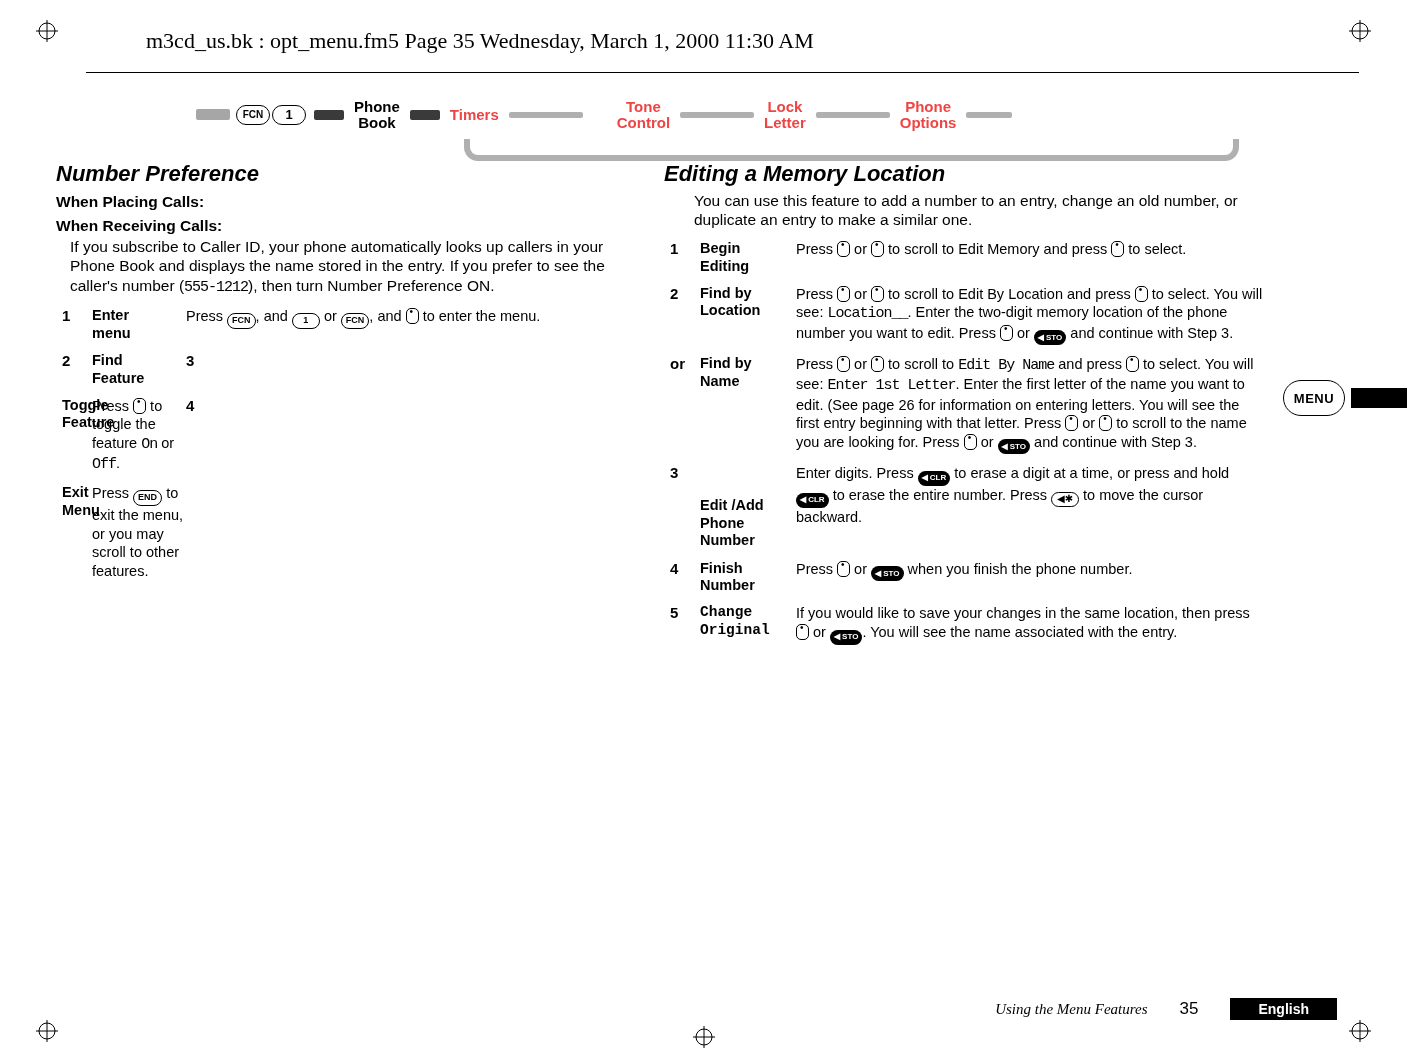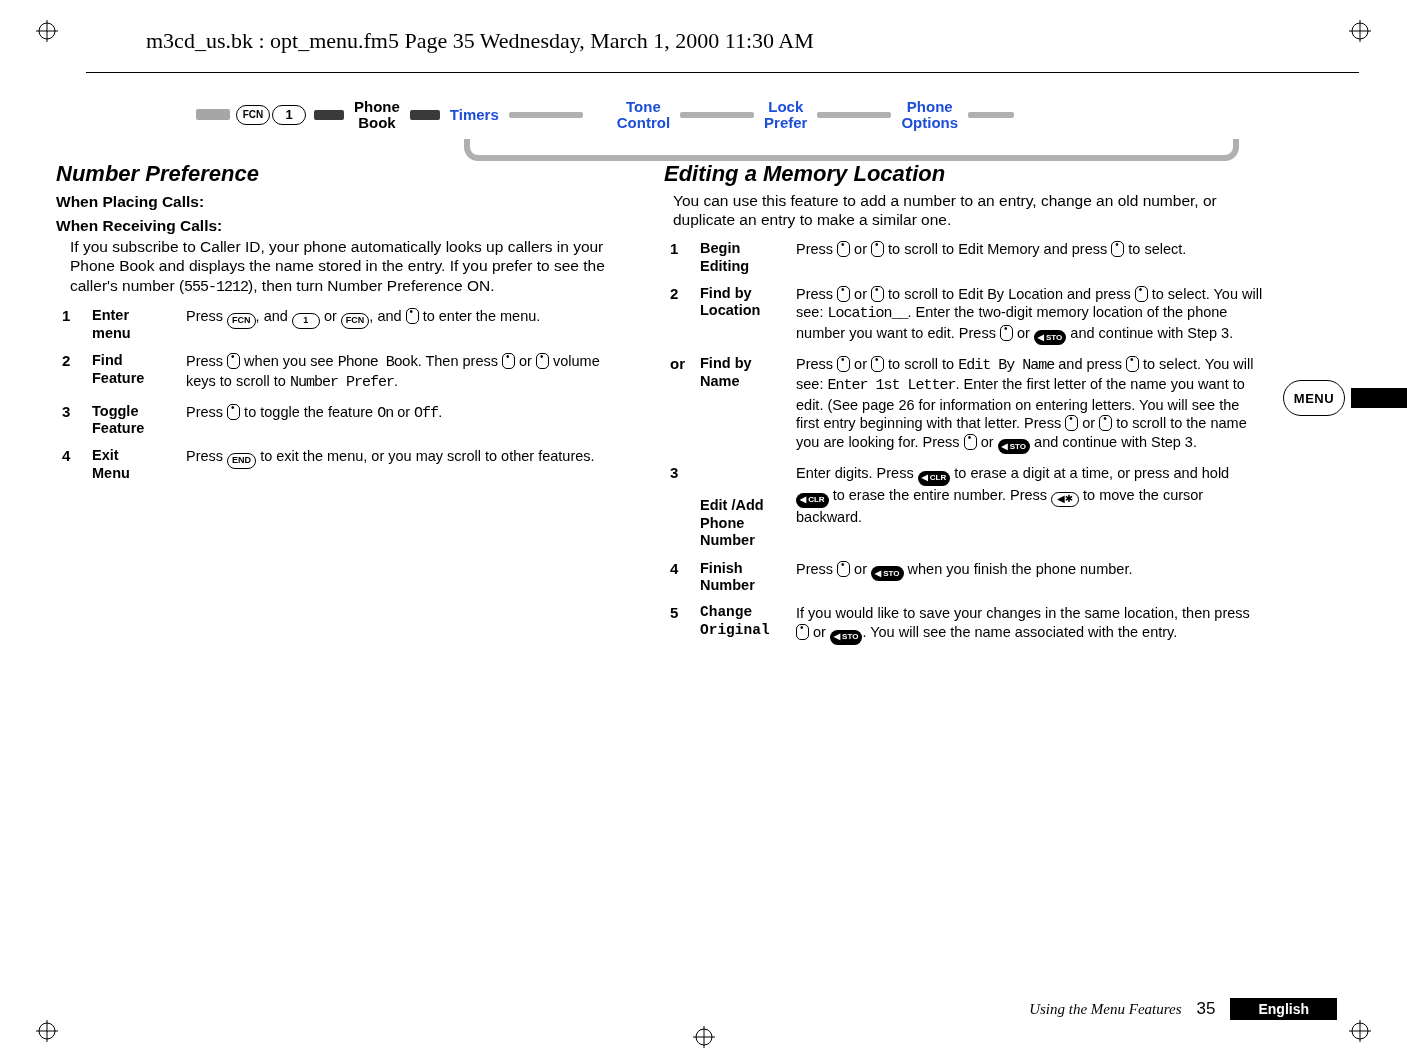--- a/index.html
+++ b/index.html
@@ -33,21 +33,21 @@
     border: 1px solid #000; border-radius: 11px; height: 20px; min-width: 34px;
     display: inline-flex; align-items: center; justify-content: center;
     font-size: 10px; font-weight: bold; margin-right: 2px;
   }
   .nav-key.num { font-size: 13px; }
   .nav-items { display: flex; align-items: center; position: relative; }
   .nav-item {
     font-weight: bold; font-size: 15px; text-align: center; line-height: 1.05;
     padding: 0 4px; position: relative;
   }
-  .nav-item.dim { color: #1d4ed8; }
+  .nav-item.dim { color: #ef4444; }
   .nav-connector {
     width: 54px; height: 10px; background: #b0b0b0; border-radius: 2px; margin: 0 6px;
     align-self: center;
   }
   .nav-connector.thin { width: 74px; height: 6px; }
   .nav-connector.dark { background: #3a3a3a; }
   .nav-loop { position: absolute; left: 268px; right: 120px; top: 40px; height: 22px;
     border: 6px solid #b0b0b0; border-top: none; border-radius: 0 0 14px 14px; }
 
   
@@ -103,21 +103,21 @@
   }
   .k-cap .tri { font-size: 8px; margin-right: 2px; }
   .k-star {
     display: inline-flex; align-items: center; justify-content: center;
     border: 1.2px solid #000; border-radius: 10px; height: 15px; min-width: 28px;
     font-size: 10px; vertical-align: -2px;
   }
 
   
   .footer { position: absolute; bottom: 42px; right: 70px; left: 70px;
-    display: flex; justify-content: flex-end; align-items: center; gap: 15px; }
+    display: flex; justify-content: flex-end; align-items: center; gap: 32px; }
   .footer .fit { font-style: italic; font-family: "Times New Roman", serif; font-size: 15px; }
   .footer .pnum { font-weight: 400; font-size: 17px; }
   .footer .lang { background: #000; color: #fff; font-weight: 900; padding: 3px 28px; font-size: 14px; }
 </style>
 </head>
 <body>
 
 <div class="page">
 
   <div class="corner-mark cm-tl"><svg viewBox="0 0 22 22">
@@ -158,21 +158,21 @@
     <div class="nav-items">
       <div class="nav-item" style="white-space:pre-line;">Phone
 Book</div>
       <span class="nav-connector dark" style="width:30px;"></span>
       <div class="nav-item dim">Timers</div>
       <span class="nav-connector thin"></span>
       <div class="nav-item dim" style="white-space:pre-line;margin-left:24px;">Tone
 Control</div>
       <span class="nav-connector thin"></span>
       <div class="nav-item dim" style="white-space:pre-line;">Lock
-Prefer</div>
+Letter</div>
       <span class="nav-connector thin"></span>
       <div class="nav-item dim" style="white-space:pre-line;">Phone
 Options</div>
       <span class="nav-connector thin" style="width:46px;"></span>
     </div>
     <div class="nav-loop"></div>
   </div>
 
   <div class="menu-tab">
     <div class="menu-tab-shape">MENU</div>
@@ -192,35 +192,34 @@
       </p>
 
       <div class="steps" id="left-steps">
           <div class="step-num">1</div>
           <div class="step-label" style="white-space: pre-line;">Enter
 menu</div>
           <div class="step-desc">Press <span class="k-oval">FCN</span>, and <span class="k-oval">1</span> or <span class="k-oval">FCN</span>, and <span class="k-updown"></span> to enter the menu.</div>
           <div class="step-num">2</div>
           <div class="step-label" style="white-space: pre-line;">Find
 Feature</div>
-          <div class="step-desc">Press <span class="k-updown"></span> when you see <span class="lcd">Phone Book</span>. Then press <span class="k-updown"></span> or <span class="k-updown"></span> volume keys to scroll to <span class="lcd">Number Prefer</span>.</div>
           <div class="step-num">3</div>
           <div class="step-label" style="white-space: pre-line;">Toggle
 Feature</div>
           <div class="step-desc">Press <span class="k-updown"></span> to toggle the feature <span class="lcd">On</span> or <span class="lcd">Off</span>.</div>
           <div class="step-num">4</div>
           <div class="step-label" style="white-space: pre-line;">Exit
 Menu</div>
           <div class="step-desc">Press <span class="k-oval">END</span> to exit the menu, or you may scroll to other features.</div>
         </div>
     </div>
 
     <div class="col col-right">
       <h2 class="section-title">Editing a Memory Location</h2>
-      <p class="body" style="margin-left:9px;">You can use this feature to add a number to an entry, change an old number, or duplicate an entry to make a similar one.</p>
+      <p class="body" style="margin-left:30px;">You can use this feature to add a number to an entry, change an old number, or duplicate an entry to make a similar one.</p>
 
       <div class="steps col2" id="right-steps">
           <div class="step-num">1</div>
           <div class="step-label" style="white-space: pre-line;">Begin
 Editing</div>
           <div class="step-desc">Press <span class="k-updown"></span> or <span class="k-updown"></span> to scroll to Edit Memory and press <span class="k-updown"></span> to select.</div>
           <div class="step-num">2</div>
           <div class="step-label" style="white-space: pre-line;">Find by
 Location</div>
           <div class="step-desc">Press <span class="k-updown"></span> or <span class="k-updown"></span> to scroll to Edit By Location and press <span class="k-updown"></span> to select. You will see: <span class="lcd">Location__</span>. Enter the two-digit memory location of the phone number you want to edit. Press <span class="k-updown"></span> or <span class="k-cap"><span class="tri">◀</span>STO</span> and continue with Step 3.</div>

